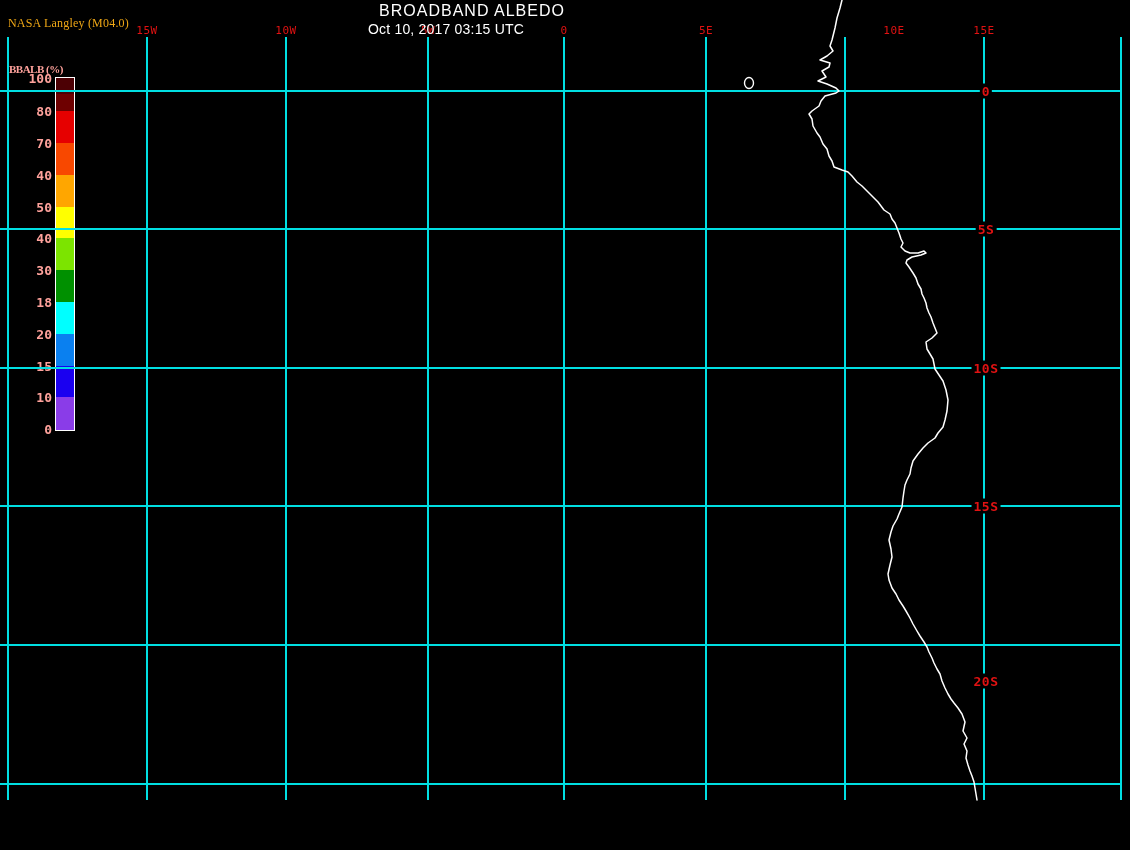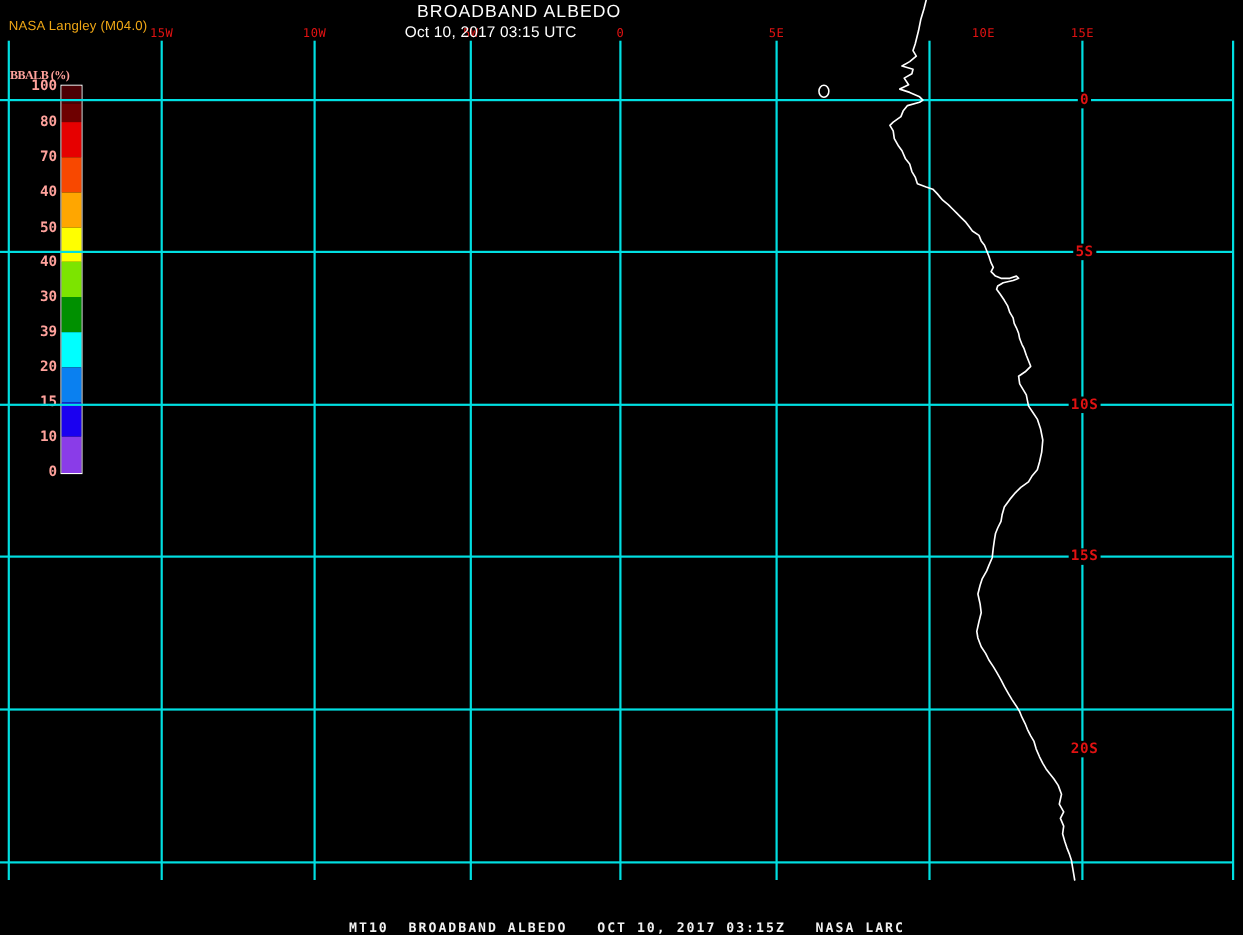--- a/index.html
+++ b/index.html
@@ -3,21 +3,21 @@
 <meta charset="utf-8">
 <style>
   :root{
     --bg:#000000; --grid:#00dfe2; --red:#e11212; --salmon:#ffa29c;
     --orange:#efa715; --white:#ffffff; --caption:#f0f0f0;
   }
   html,body{margin:0;padding:0;background:var(--bg);}
   .stage{position:relative;width:1130px;height:850px;background:var(--bg);overflow:hidden;
          font-family:"Liberation Sans",sans-serif;}
   .brand{position:absolute;left:8px;top:16px;font-size:12px;color:var(--orange);
-         letter-spacing:0.2px;z-index:6;white-space:pre;}
+         letter-spacing:0.2px;z-index:6;white-space:pre;font-family:Liberation Serif, serif;}
   .map-title{position:absolute;left:472px;top:2px;transform:translateX(-50%);
          font-size:16px;letter-spacing:1px;color:var(--white);z-index:7;white-space:pre;text-align:right;}
   .map-subtitle{position:absolute;left:446px;top:21px;transform:translateX(-50%);
          font-size:14px;letter-spacing:0.2px;color:var(--white);z-index:7;white-space:pre;}
   .vline{position:absolute;width:2px;background:var(--grid);z-index:3;}
   .hline{position:absolute;height:2px;background:var(--grid);z-index:3;}
   .lon-label{position:absolute;top:24px;transform:translateX(-50%);
          font-family:"DejaVu Sans Mono",monospace;font-weight:normal;font-size:11px;
          letter-spacing:0.5px;color:var(--red);z-index:5;white-space:pre;}
   .lat-label{position:absolute;left:986px;transform:translate(-50%,-50%);
@@ -97,26 +97,25 @@
       <div class="cbseg" style="height: 33px; background: rgb(138, 60, 232);"></div>
     </div>
   <div id="colorbar-ticks">
       <div class="cbtick" style="top: 78px;">100</div>
       <div class="cbtick" style="top: 111px;">80</div>
       <div class="cbtick" style="top: 143px;">70</div>
       <div class="cbtick" style="top: 175px;">40</div>
       <div class="cbtick" style="top: 207px;">50</div>
       <div class="cbtick" style="top: 238px;">40</div>
       <div class="cbtick" style="top: 270px;">30</div>
-      <div class="cbtick" style="top: 302px;">39</div>
+      <div class="cbtick" style="top: 302px;">18</div>
       <div class="cbtick" style="top: 334px;">20</div>
       <div class="cbtick" style="top: 366px;">15</div>
       <div class="cbtick" style="top: 397px;">10</div>
       <div class="cbtick" style="top: 429px;">0</div>
     </div>
 
   <svg class="coast-svg" width="1130" height="850" viewBox="0 0 1130 850">
     <polyline fill="none" stroke="#ffffff" stroke-width="1.5" stroke-linejoin="round" stroke-linecap="round" points="842,0 840,8 837,18 835,28 832,40 830,46 833,51 827,56 820,60 830,63 829,67 822,71 826,77 818,81 827,84 836,88 839,91 836,93 825,96 821,101 819,106 812,111 809,114 812,119 813,126 817,133 820,137 823,144 827,149 829,156 832,161 834,167 842,170 848,172 852,176 857,182 862,186 866,190 870,194 874,198 878,202 881,206 884,210 890,214 892,219 895,223 897,228 899,233 901,239 903,243 901,247 905,251 910,253 918,253 924,251 926,253 921,255 912,257 907,260 906,263 909,267 913,273 916,278 918,284 921,289 922,294 924,298 926,303 927,308 929,313 931,317 933,323 935,328 937,333 932,338 926,342 927,349 930,354 933,359 934,364 935,369 939,375 943,381 946,390 948,400 947,411 945,420 943,427 938,433 935,438 928,443 923,448 918,454 913,461 911,468 910,474 907,480 905,485 904,491 903,498 902,507 899,514 897,519 893,526 891,532 889,540 891,549 892,557 890,565 888,574 889,580 892,588 896,594 899,600 903,606 906,611 910,618 913,624 917,631 920,636 924,642 927,647 929,652 932,658 934,663 937,669 940,674 942,681 945,688 948,694 951,699 954,703 958,708 962,714 965,722 963,731 967,738 964,744 967,751 966,758 968,765 970,771 972,776 974,782 975,788 976,794 977,800"></polyline>
     <ellipse fill="none" stroke="#ffffff" stroke-width="1.4" cx="749" cy="83" rx="4.5" ry="5.5"></ellipse>
   </svg>
 
-  <div class="caption">MT10  BROADBAND ALBEDO   OCT 10, 2017 03:15Z   NASA LARC</div>
 </div>
 
 </body></html>

